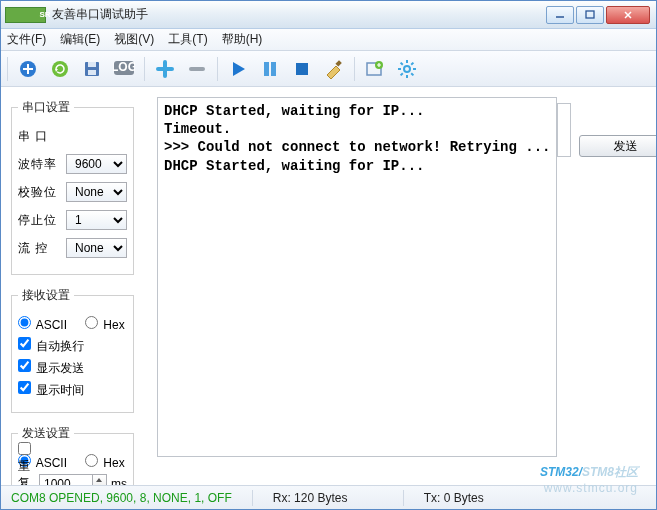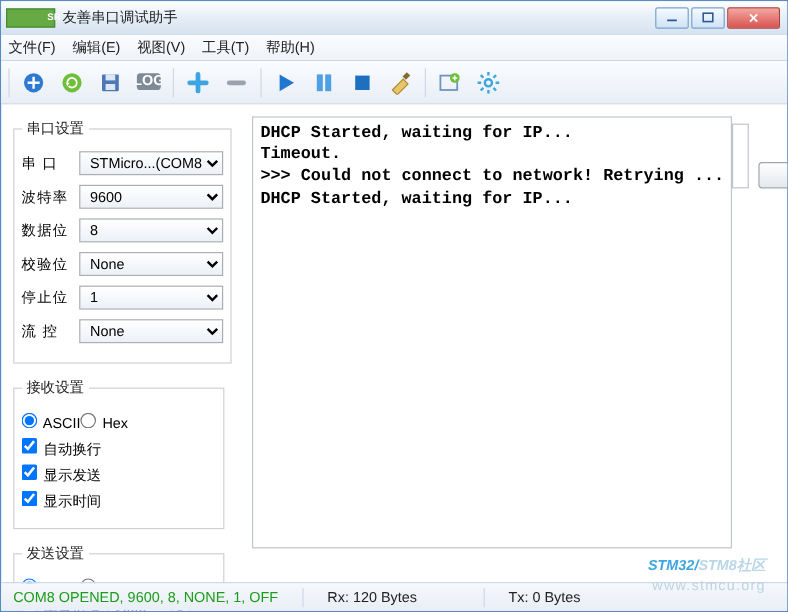--- a/index.html
+++ b/index.html
@@ -24,21 +24,21 @@
 .tb-btn { width:28px; height:28px; border:1px solid transparent; border-radius:3px; display:flex; align-items:center; justify-content:center; }
 
 
 .main { display:flex; height:374px; }
 .left-col { width:192px; padding:4px 6px 2px 10px; display:flex; flex-direction:column; gap:4px;}
 fieldset { border:1px solid #d0d0d0; padding:8px 6px 10px 6px; position:relative; margin-top:8px;}
 fieldset legend { padding:0 4px; color:#222; font-size:12px;}
 .row { display:flex; align-items:center; height:24px; margin-bottom:4px; gap:4px;}
 .row label { width:44px; letter-spacing:1px;}
 .row select, .combo { flex:1; height:20px; border:1px solid #abadb3; background:linear-gradient(#fff,#ecf1f7); font-size:12px; padding-left:4px;}
-.radio-row { display:flex; align-items:center; height:20px; margin:2px 0;}
+.radio-row { display:flex; align-items:center; gap:18px; height:20px; margin:2px 0;}
 .chk-row { display:flex; align-items:center; gap:6px; height:20px; margin:2px 0;}
 input[type=checkbox],input[type=radio]{ margin:0 2px 0 0;}
 .num-combo { display:flex; align-items:center; gap:4px;}
 .num-combo input { width:54px; height:20px; border:1px solid #abadb3; text-align:left; padding:0 16px 0 4px;}
 .spin { display:inline-block; width:14px; height:20px; border:1px solid #abadb3; border-left:none; background:linear-gradient(#fff,#e7e7e7); position:relative; margin-left:-4px;}
 .spin::before,.spin::after{content:"";position:absolute;left:3px;width:0;height:0;border-left:3px solid transparent;border-right:3px solid transparent;}
 .spin::before{top:3px;border-bottom:4px solid #555;}
 .spin::after{bottom:3px;border-top:4px solid #555;}
 
 .right-col { flex:1; display:flex; flex-direction:row; padding:10px 10px 4px 17px;}
@@ -180,29 +180,24 @@
       </svg>
     </div>
 </div>
 
 <div class="main">
   <div class="left-col">
     <fieldset>
       <legend>串口设置</legend>
       <div class="row">
           <label>串  口</label>
-          <select class="combo"><option>STMicro...(COM8</option></select>
         </div>
       <div class="row">
           <label>波特率</label>
           <select class="combo"><option>9600</option></select>
-        </div>
-      <div class="row">
-          <label>数据位</label>
-          <select class="combo"><option>8</option></select>
         </div>
       <div class="row">
           <label>校验位</label>
           <select class="combo"><option>None</option></select>
         </div>
       <div class="row">
           <label>停止位</label>
           <select class="combo"><option>1</option></select>
         </div>
       <div class="row">

